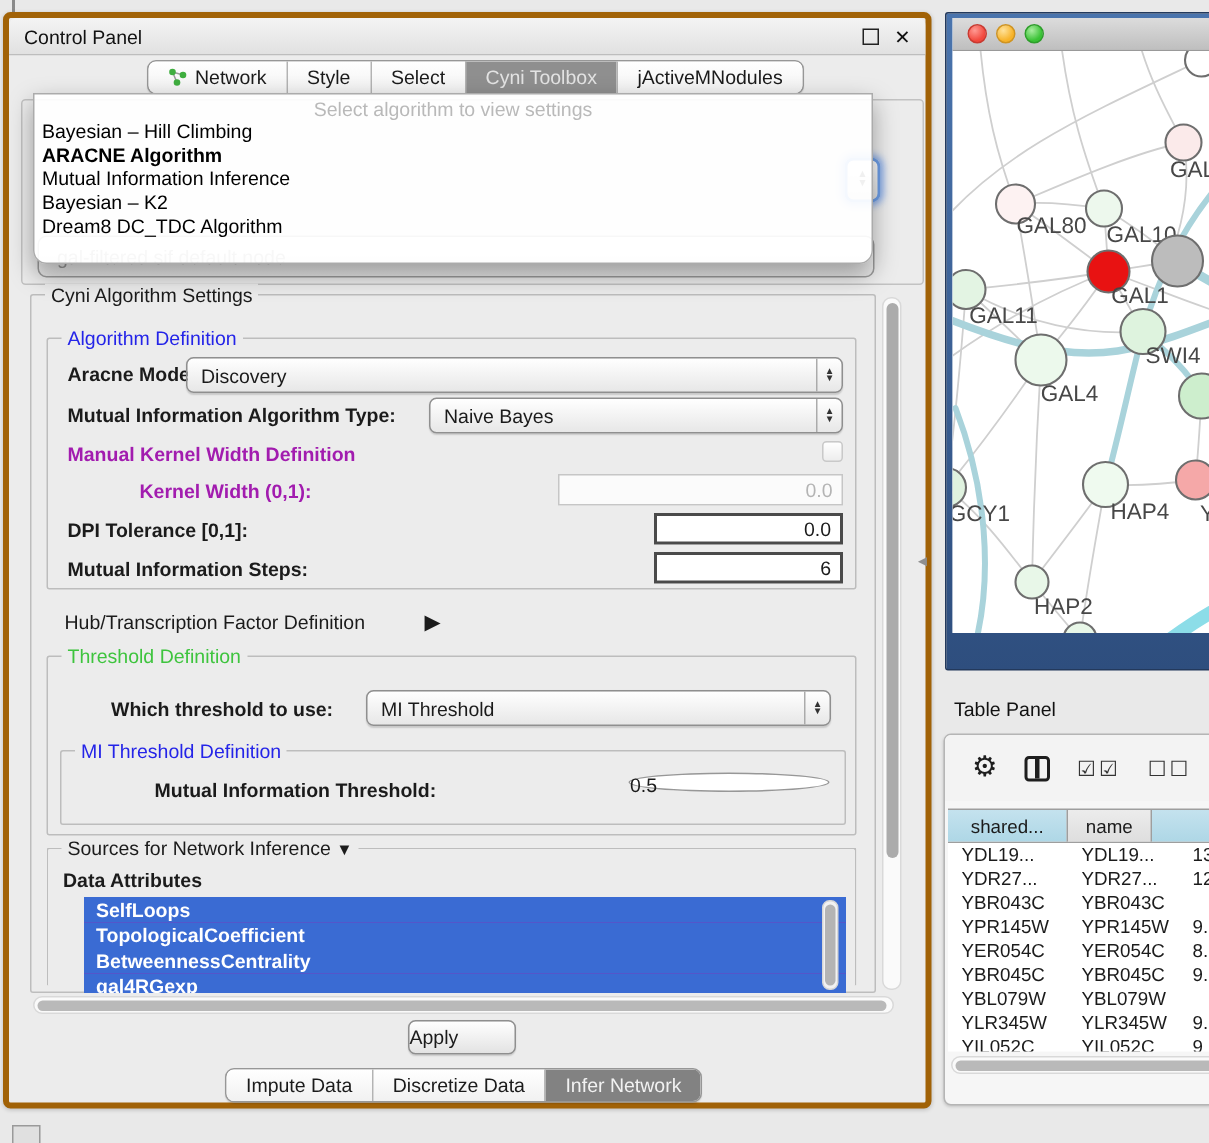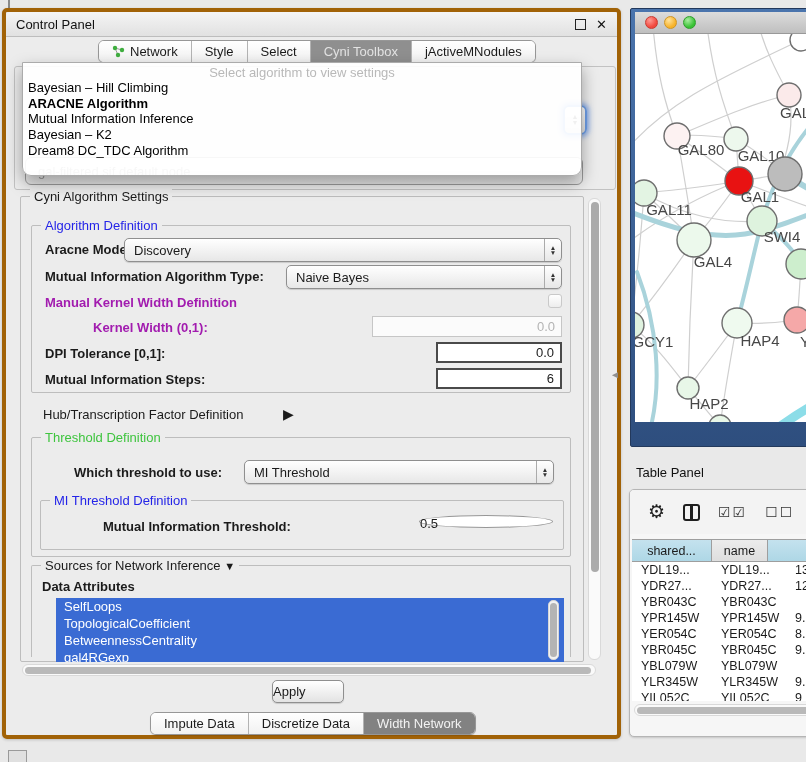--- a/index.html
+++ b/index.html
@@ -80,21 +80,21 @@
 
   .field { position:absolute; height:21px; background:#fff; font-size:13px;
     display:flex; align-items:center; justify-content:flex-end; padding-right:6px; }
   .field.dark { border:2px solid #4a4a4a; }
   .field.light { border:1px solid #979797; }
   .field.disabled { border:1px solid #c6c6c6; background:#fbfbfb; color:#b4b4b4; }
 
   .checkbox { position:absolute; width:14px; height:14px; border:1px solid #c9c9c9;
     border-radius:3px; background:linear-gradient(#fff,#ededed); }
 
-  .attr-list { position:absolute; background:#a21caf; overflow:hidden; }
+  .attr-list { position:absolute; background:#a21caf; overflow:hidden;font-weight:bold; }
   .attr-item { height:17px; line-height:17px; padding-left:8px;
     background:#3a6bd3; color:#fff; font-size:13px; }
   .list-vscroll { position:absolute; width:11px; background:#f2f2f2;
     border:1px solid #d6d6d6; border-radius:5px; }
   .list-vscroll .thumb { position:absolute; left:1px; right:1px; top:2px; bottom:2px;
     background:#b4b4b4; border-radius:5px; }
 
   .vscroll { position:absolute; width:13px; background:#fafafa;
     border:1px solid #d9d9d9; border-radius:6px; }
   .vscroll .thumb { position:absolute; left:1.5px; right:1.5px;
@@ -306,21 +306,21 @@
     </div>
 
     <div class="abs segbar bottom-tabbar">
       <div class="seg">
           <span>Impute Data</span>
         </div>
       <div class="seg">
           <span>Discretize Data</span>
         </div>
       <div class="seg selected-dark">
-          <span>Width Network</span>
+          <span>Infer Network</span>
         </div>
     </div>
   </div>
 
   <div class="abs corner-icon"></div>
   <span class="abs splitter-arrow">◄</span>
 
   <div class="abs net-window">
     <div class="net-inner">
       <div class="net-titlebar">

